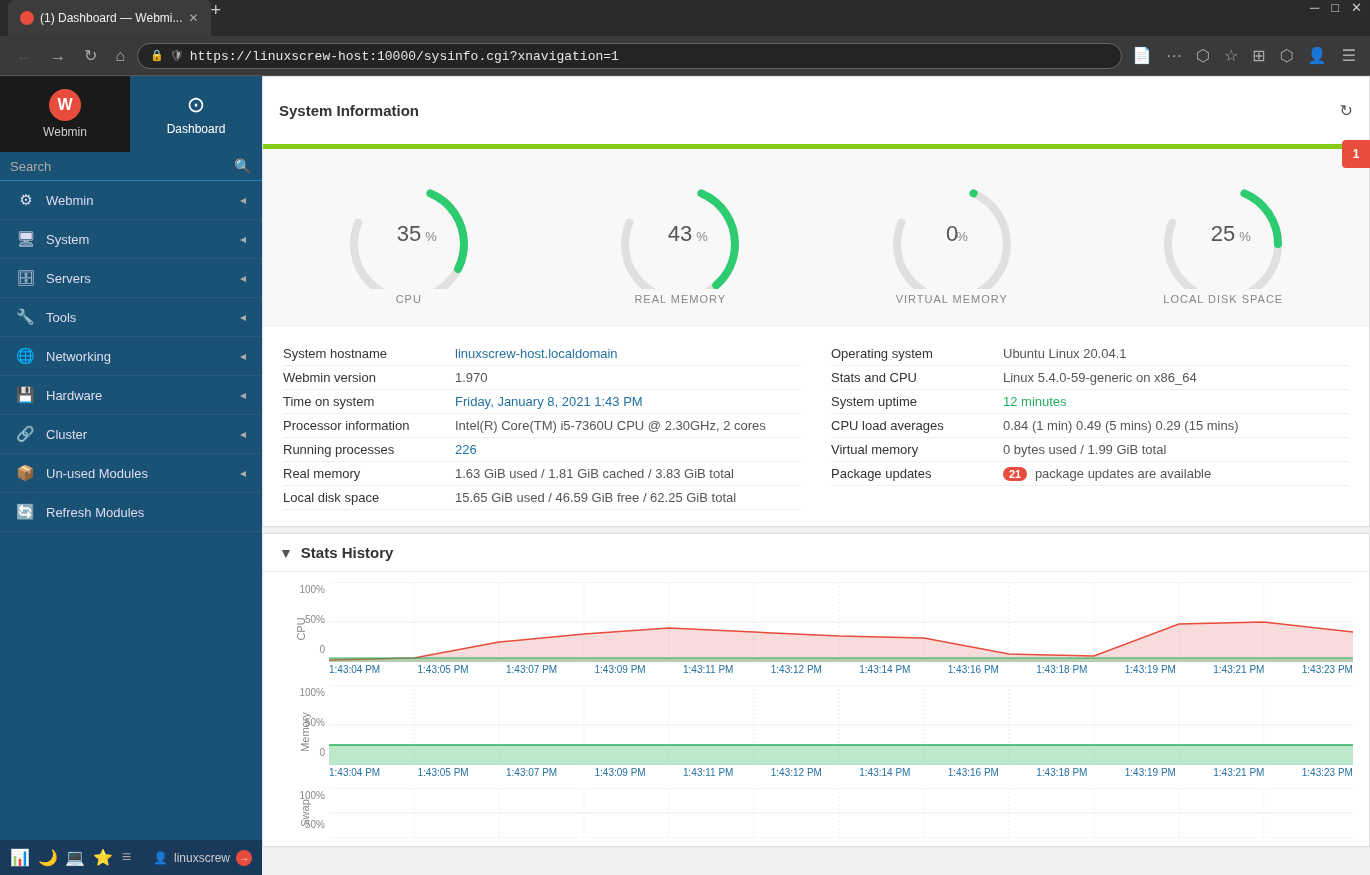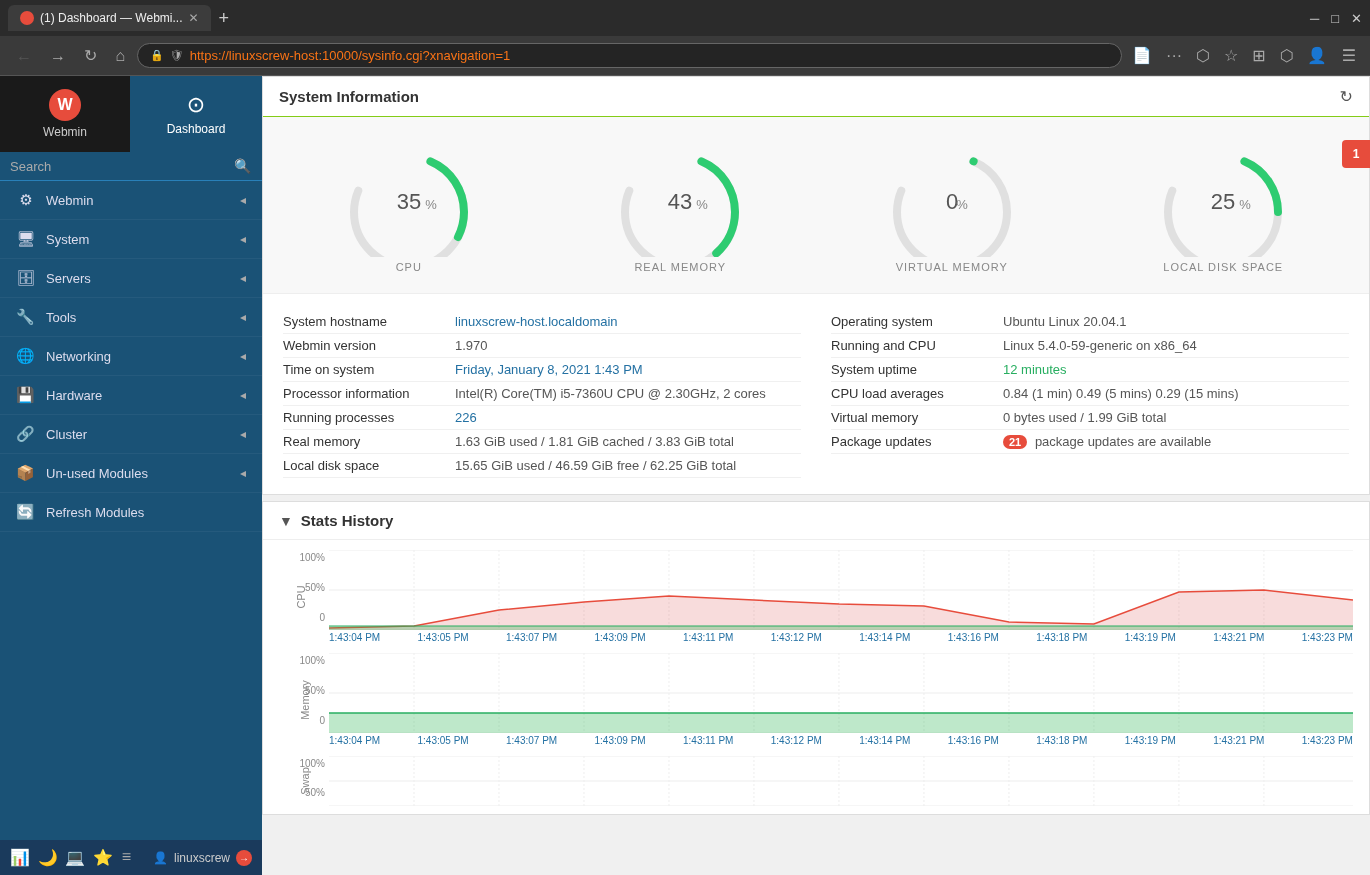--- a/index.html
+++ b/index.html
@@ -3,23 +3,22 @@
   <meta charset="utf-8">
   <style>
     * { box-sizing: border-box; margin: 0; padding: 0; }
     body { font-family: 'Segoe UI', Arial, sans-serif; font-size: 13px; background: #1a1a2e; display: flex; flex-direction: column; height: 875px; overflow: hidden; }
 
     
     .browser-titlebar {
       background: #2b2b2b;
       height: 36px;
       display: flex;
-      align-items: center;
       padding: 0 8px;
-      gap: 8px;
+      gap: 0;
       color: #ccc;
       font-size: 13px;
     }
     .browser-tab {
       background: #3c3c3c;
       border-radius: 6px 6px 0 0;
       padding: 6px 12px;
       font-size: 12px;
       color: #eee;
       display: flex;
@@ -56,21 +55,21 @@
       border-radius: 20px;
       padding: 4px 12px;
       color: #ddd;
       font-size: 13px;
       display: flex;
       align-items: center;
       gap: 6px;
     }
     .address-bar .lock-icon { color: #aaa; font-size: 11px; }
     .address-bar .url-text { color: #ddd; font-size: 13px; }
-    .address-bar .url-text span { color: #f97316; }
+    .address-bar .url-text span { color: #e5e5e5; font-family: Liberation Mono, monospace; }
     .nav-icons { display: flex; gap: 6px; align-items: center; }
     .nav-icon-btn { background: none; border: none; color: #aaa; font-size: 16px; cursor: pointer; padding: 4px; }
 
     
     .app-container {
       display: flex;
       flex: 1;
       overflow: hidden;
     }
 
@@ -191,22 +190,22 @@
     .panel {
       background: #fff;
       margin: 0;
       border: 1px solid #ddd;
       margin-bottom: 6px;
     }
     .panel-header {
       display: flex;
       align-items: center;
       justify-content: space-between;
-      padding: 10px 16px;
-      border-bottom: 1px solid #84cc16;
+      padding: 24px 16px;
+      border-bottom: 5px solid #84cc16;
       background: #fff;
     }
     .panel-title {
       font-size: 15px;
       font-weight: 600;
       color: #333;
     }
     .panel-refresh { color: #555; cursor: pointer; font-size: 16px; }
 
     
@@ -552,21 +551,21 @@
             <span class="info-val">15.65 GiB used / 46.59 GiB free / 62.25 GiB total</span>
           </div>
         </div>
 
         <div>
           <div class="info-row">
             <span class="info-key">Operating system</span>
             <span class="info-val">Ubuntu Linux 20.04.1</span>
           </div>
           <div class="info-row">
-            <span class="info-key">Running and CPU</span>
+            <span class="info-key">Stats and CPU</span>
             <span class="info-val">Linux 5.4.0-59-generic on x86_64</span>
           </div>
           <div class="info-row">
             <span class="info-key">System uptime</span>
             <a class="info-val link green">12 minutes</a>
           </div>
           <div class="info-row">
             <span class="info-key">CPU load averages</span>
             <span class="info-val">0.84 (1 min) 0.49 (5 mins) 0.29 (15 mins)</span>
           </div>

